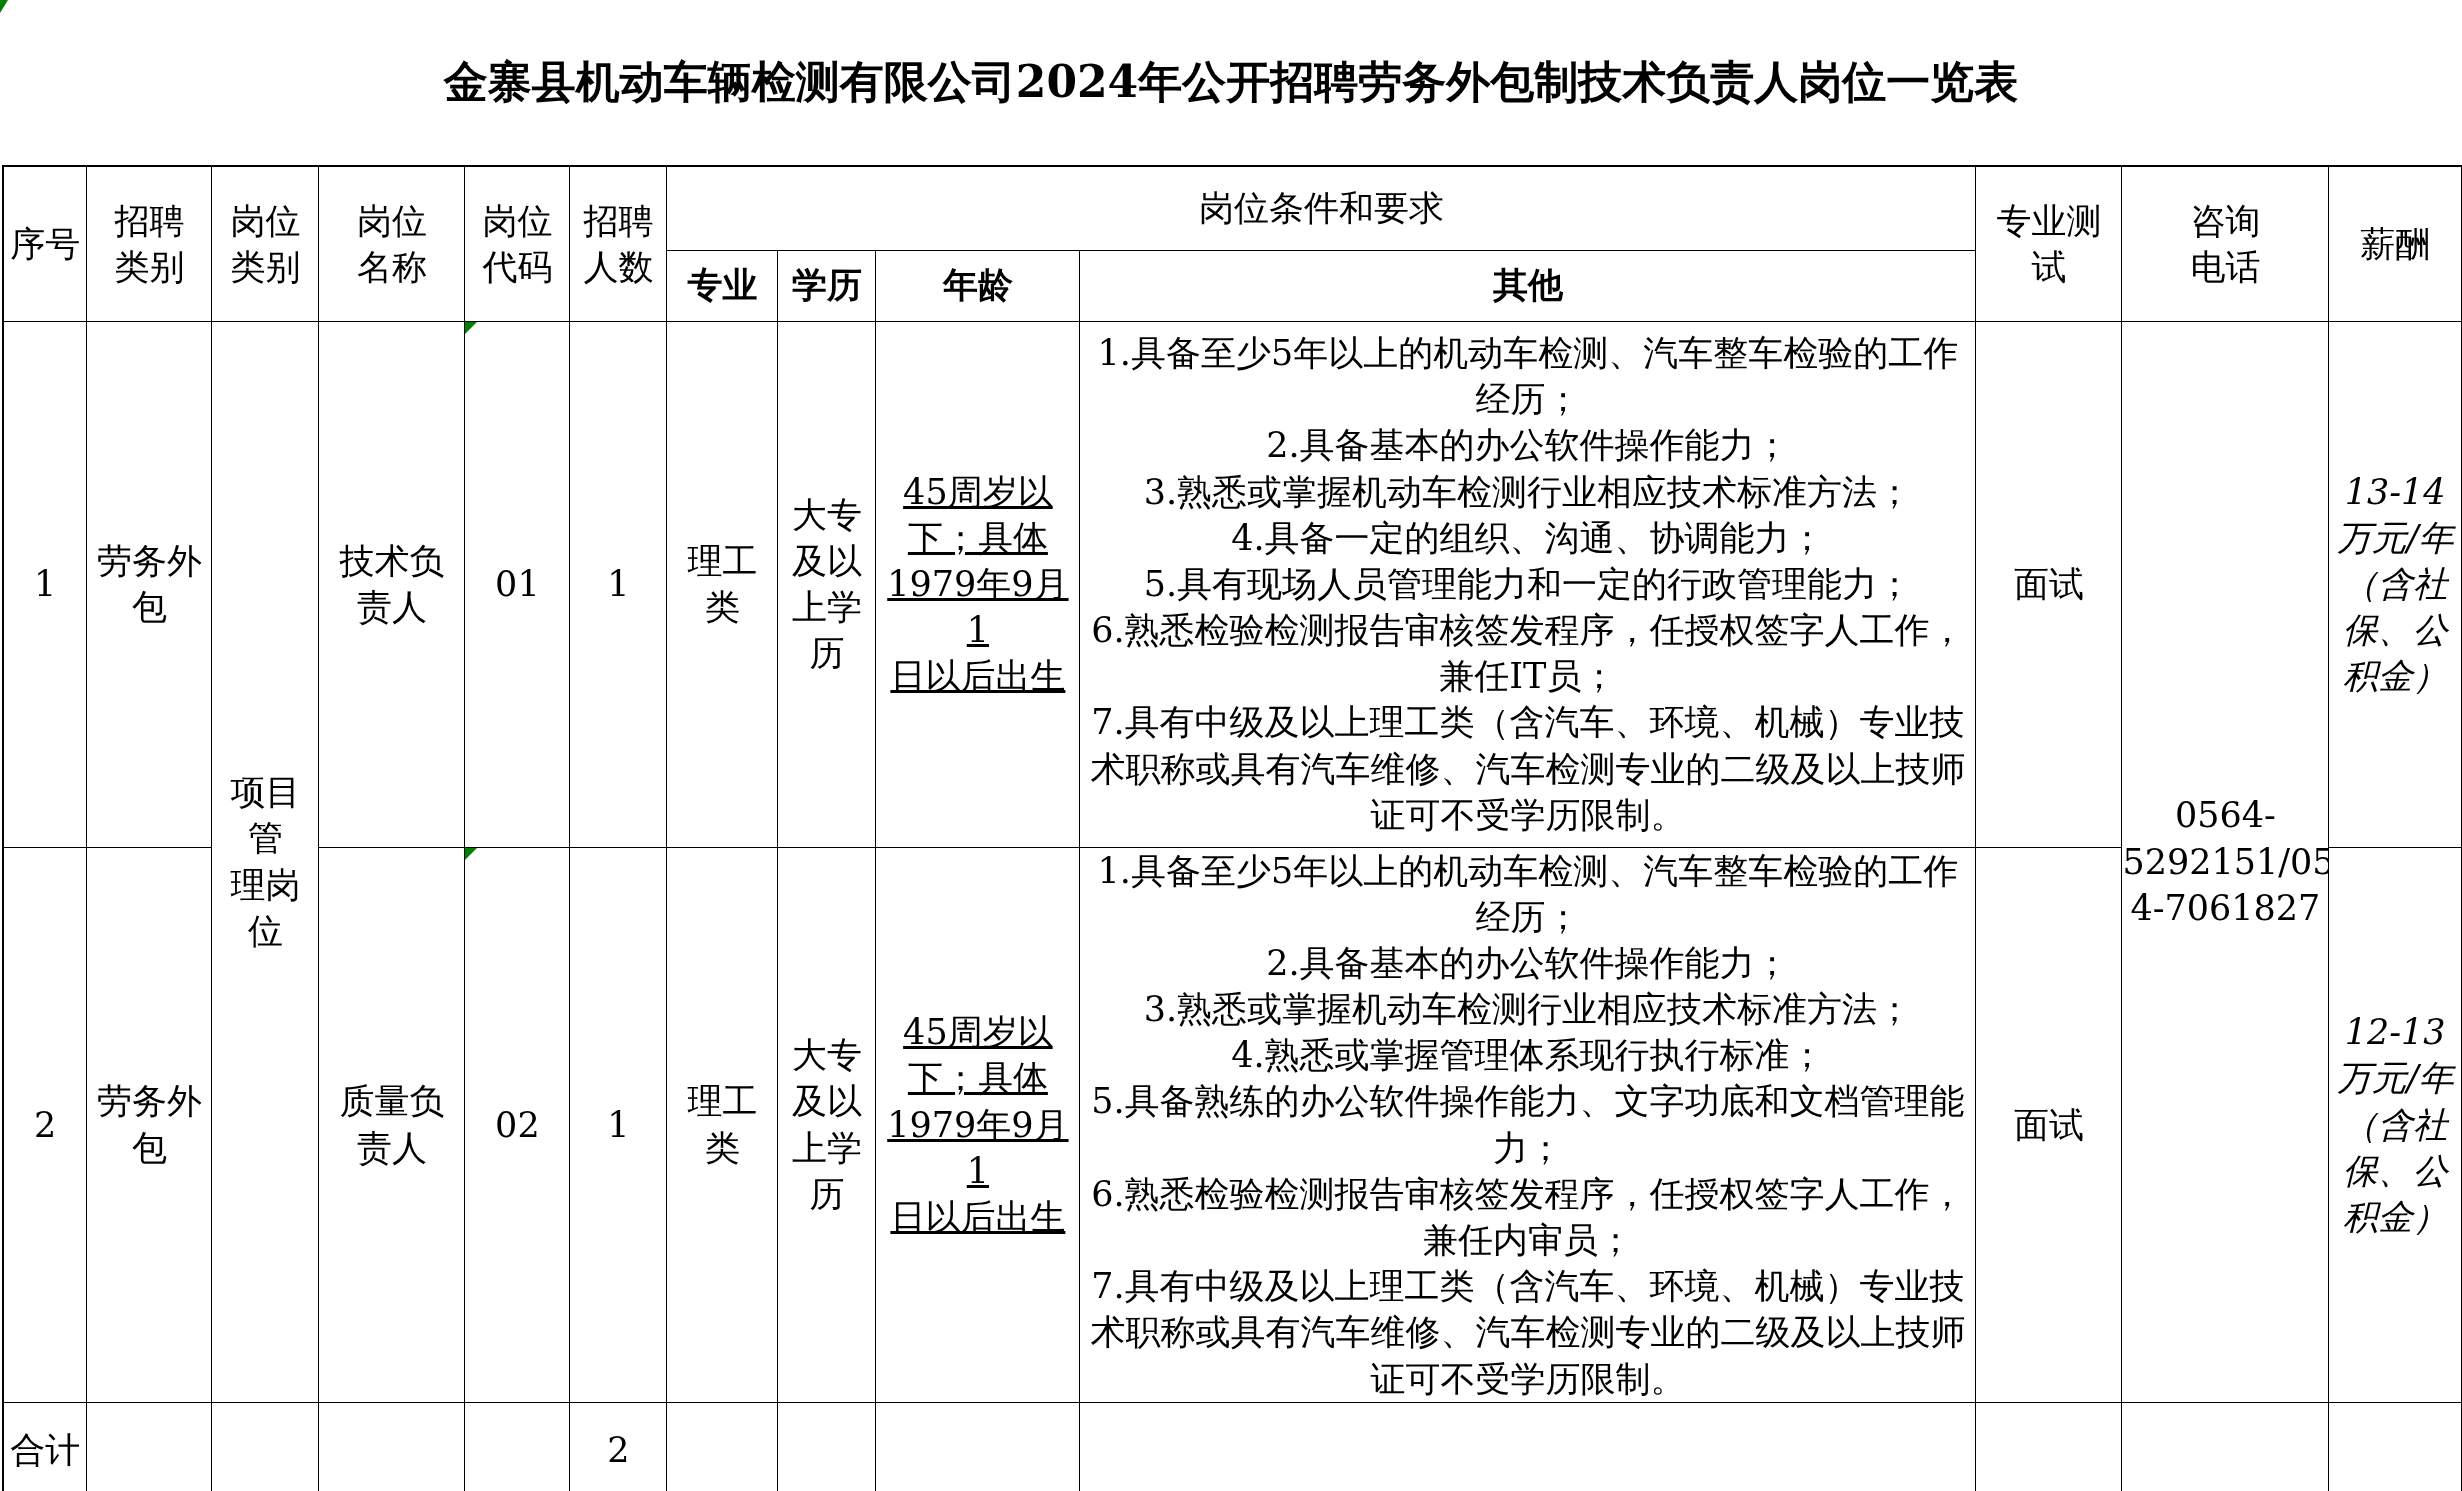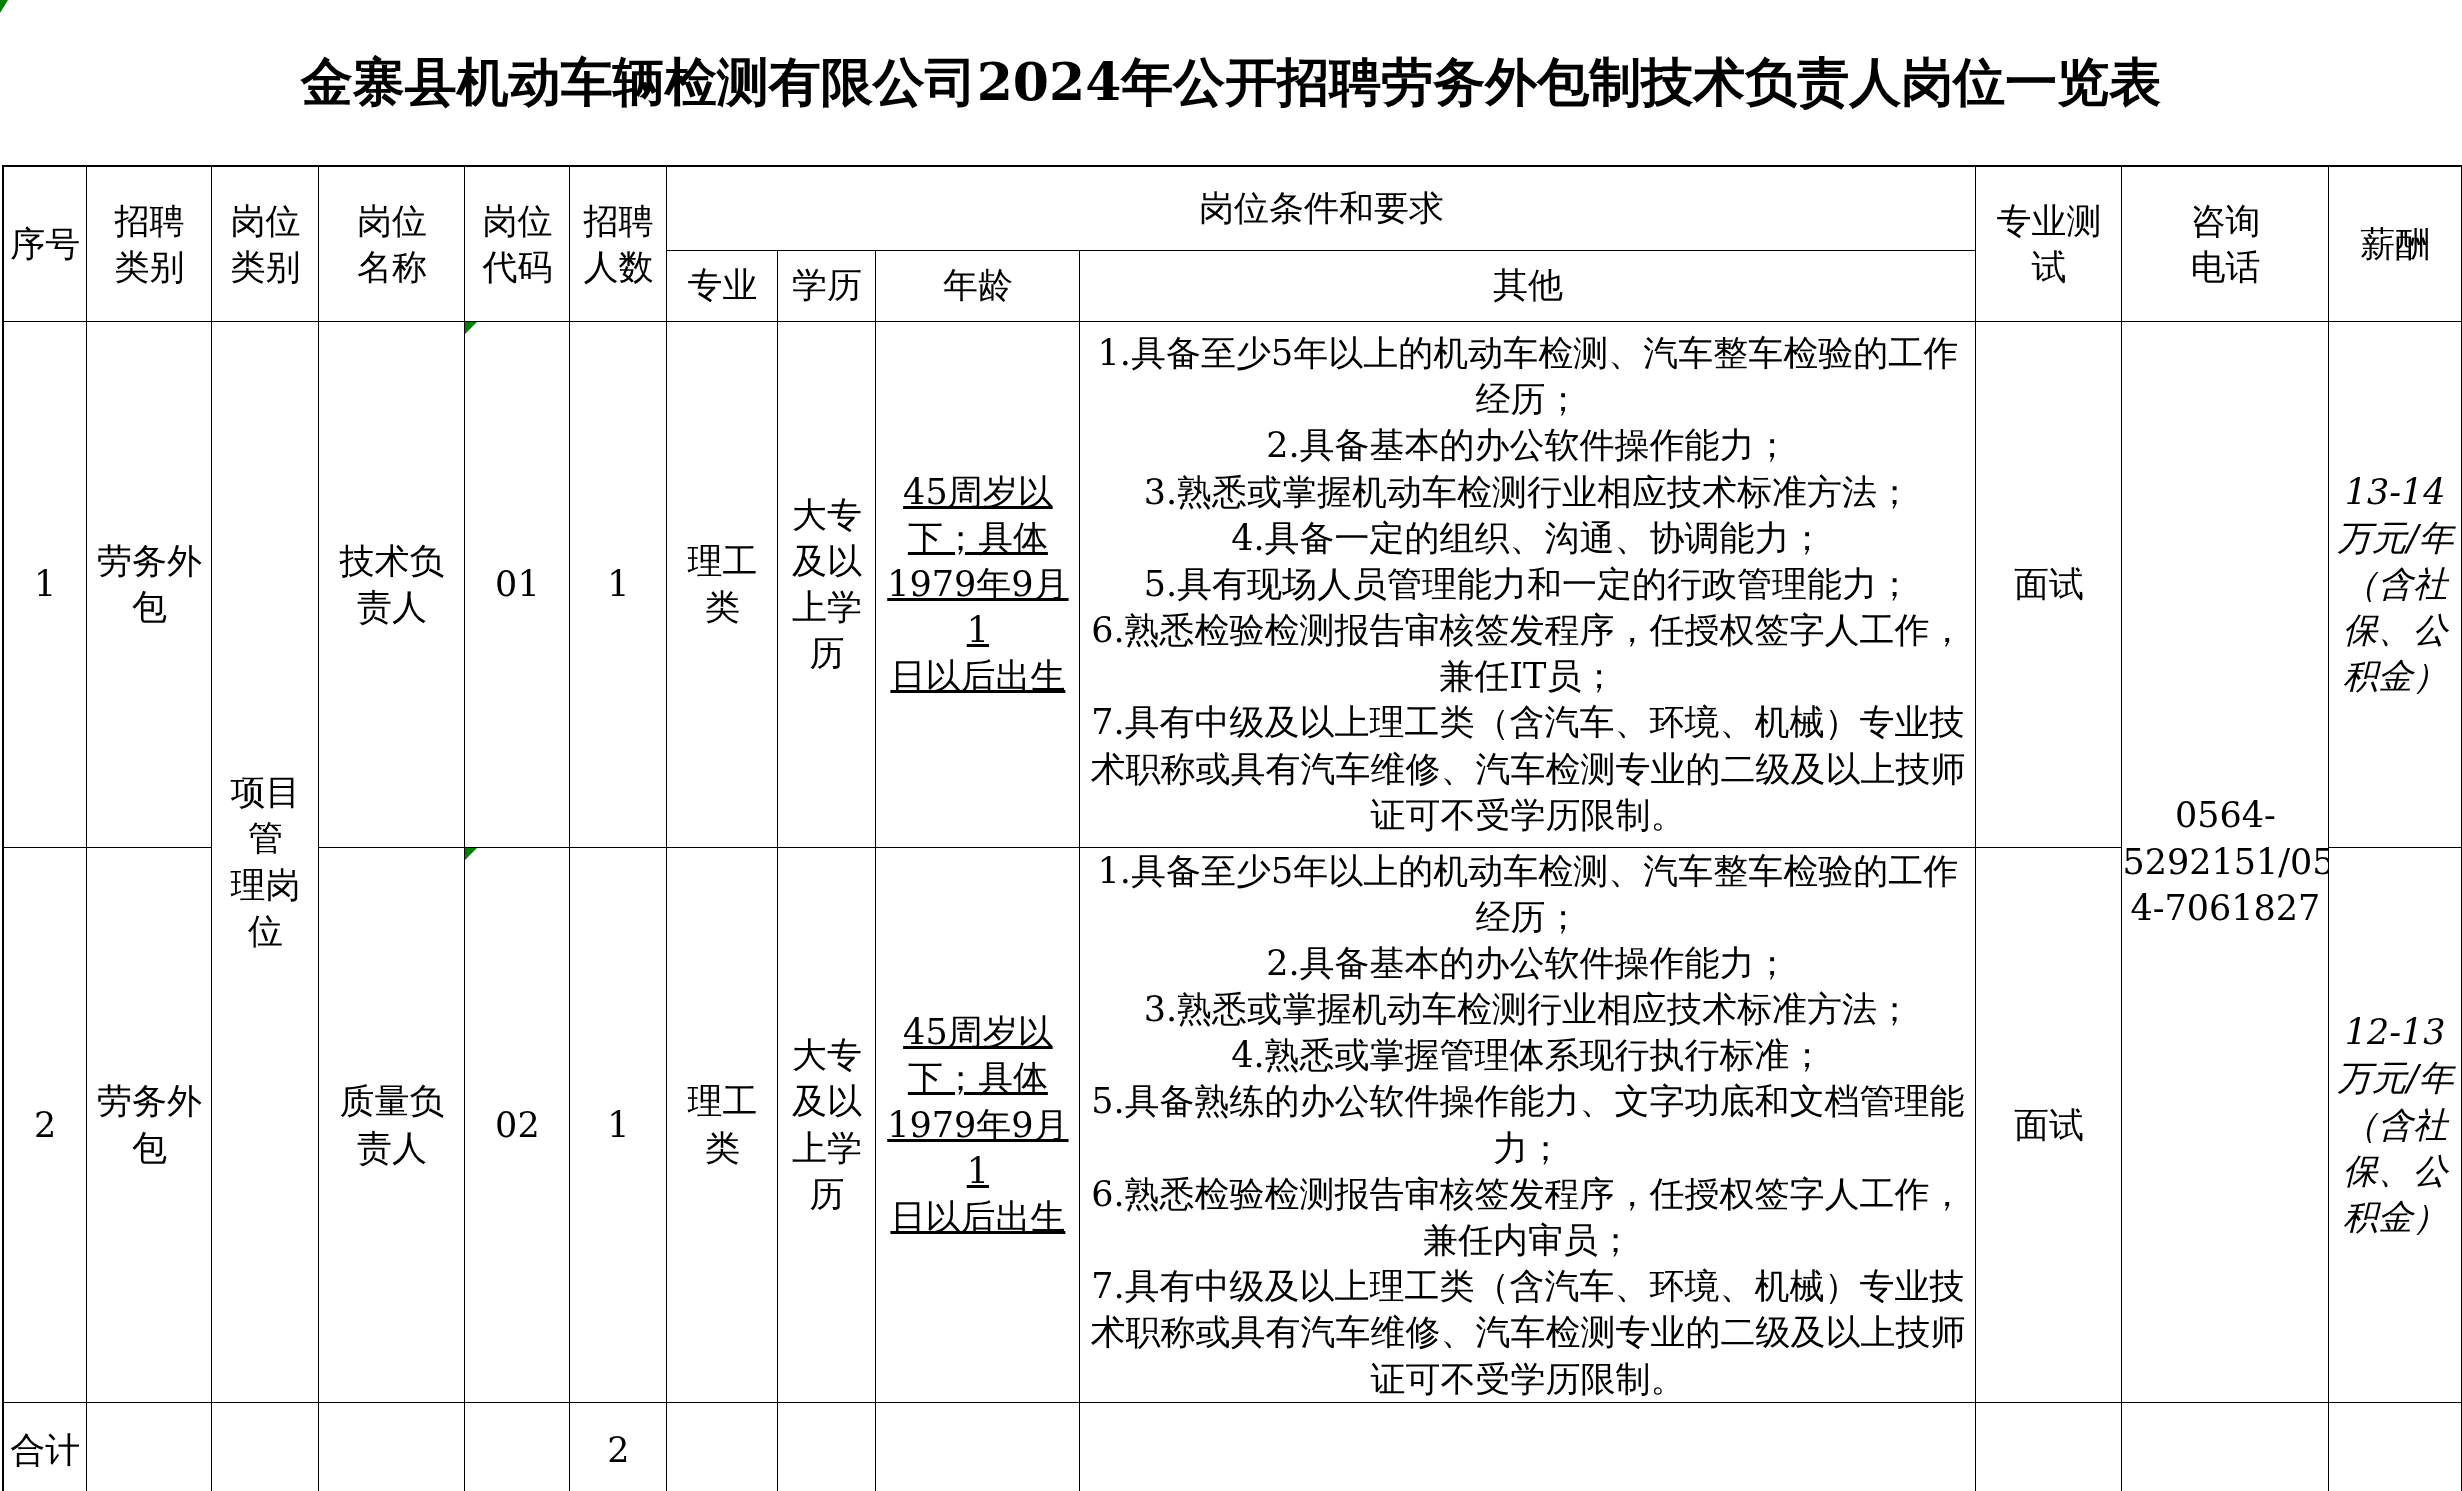--- a/index.html
+++ b/index.html
@@ -8,38 +8,38 @@
     font-family:"DejaVu Serif","Liberation Serif",serif;color:#000;
   }
   .corner-flag{
     position:absolute;top:0;left:0;width:0;height:0;
     border-top:13px solid #008000;border-right:8.4px solid transparent;
   }
   .title-bar{
     height:165px;display:flex;align-items:center;justify-content:center;
   }
   .title-bar h1{
-    margin:16px;font-size:52px;font-weight:bold;letter-spacing:0;
+    margin:16px;font-size:44px;font-weight:bold;letter-spacing:0;
     white-space:nowrap;
   }
   table.sheet{
     border-collapse:collapse;table-layout:fixed;
     width:2459px;margin-left:1.9px;
     border:2.8px solid #000;border-bottom-width:4.6px;
   }
   table.sheet td{
     border:1.9px solid #000;
     text-align:center;vertical-align:middle;
     font-size:35px;line-height:1.32;
     white-space:pre-line;
     padding:0;overflow:hidden;
     position:relative;
   }
   tr.hdrA{height:84px;padding-left:9px;}
-  tr.hdrB{height:71px;}
+  tr.hdrB{height:71px;font-weight:bold;}
   tr.row1{height:526px;}
   tr.row2{height:543px;}
   tr.total{height:97px;}
   td.other-cell{
     text-align:left;font-size:35px;line-height:44px;
     padding:1.9px 3.7px 1.9px 7.4px;
   }
   td.age-cell{font-size:32px;line-height:44px;text-decoration:underline;}
   td.phone-cell{font-size:28px;line-height:41px;}
   td.salary-cell{line-height:46px;font-style:italic;}

